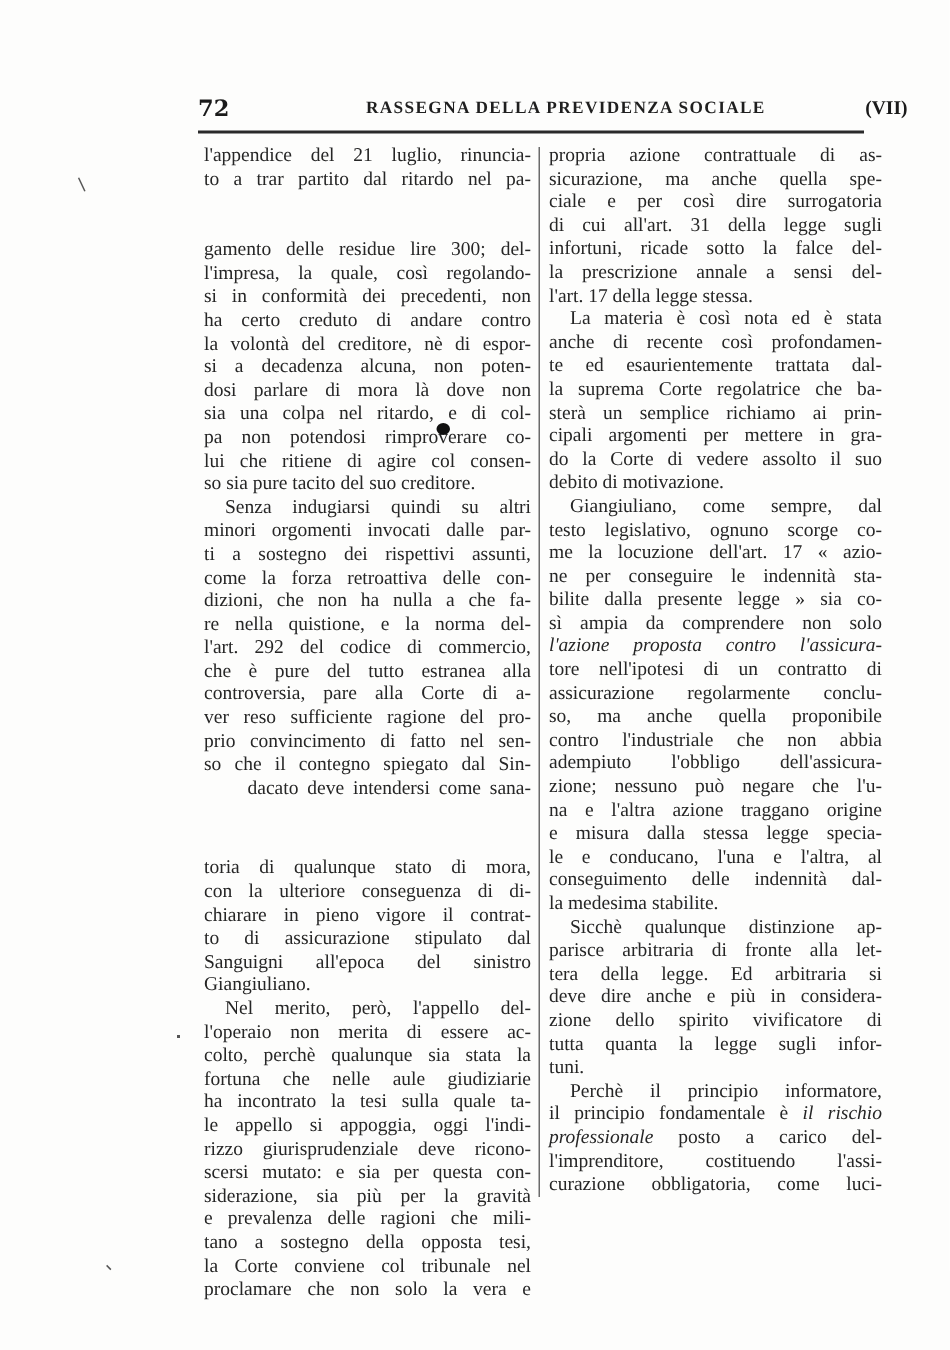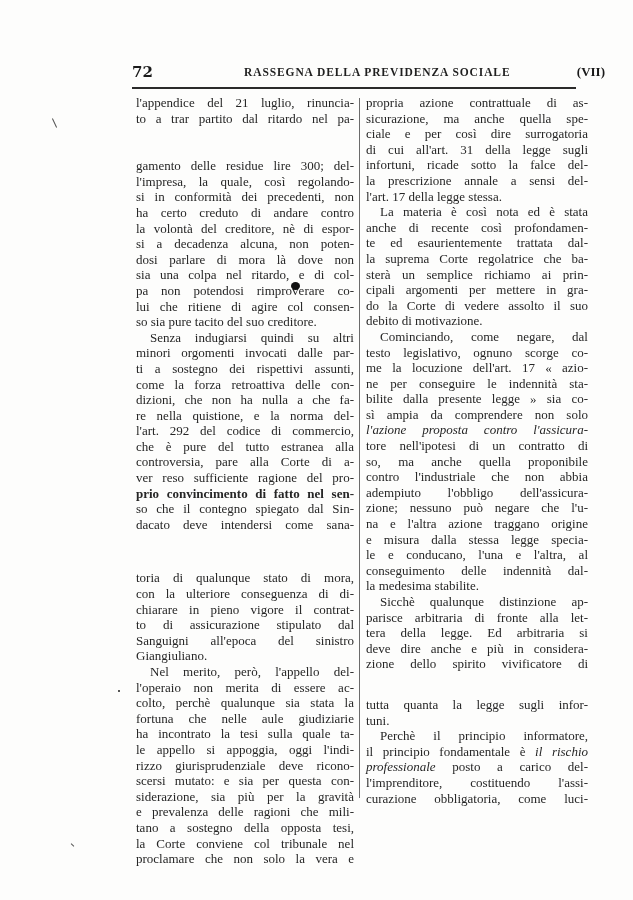--- a/index.html
+++ b/index.html
@@ -49,23 +49,23 @@
       <div class="line indent" style="height: 15.6px; line-height: 15.6px;"><span>Senza indugiarsi quindi su altri</span></div>
       <div class="line" style="height: 15.6px; line-height: 15.6px;"><span>minori orgomenti invocati dalle par-</span></div>
       <div class="line" style="height: 15.6px; line-height: 15.6px;"><span>ti a sostegno dei rispettivi assunti,</span></div>
       <div class="line" style="height: 15.6px; line-height: 15.6px;"><span>come la forza retroattiva delle con-</span></div>
       <div class="line" style="height: 15.6px; line-height: 15.6px;"><span>dizioni, che non ha nulla a che fa-</span></div>
       <div class="line" style="height: 15.6px; line-height: 15.6px;"><span>re nella quistione, e la norma del-</span></div>
       <div class="line" style="height: 15.6px; line-height: 15.6px;"><span>l'art. 292 del codice di commercio,</span></div>
       <div class="line" style="height: 15.6px; line-height: 15.6px;"><span>che è pure del tutto estranea alla</span></div>
       <div class="line" style="height: 15.6px; line-height: 15.6px;"><span>controversia, pare alla Corte di a-</span></div>
       <div class="line" style="height: 15.6px; line-height: 15.6px;"><span>ver reso sufficiente ragione del pro-</span></div>
-      <div class="line" style="height: 15.6px; line-height: 15.6px; font-weight: bold;"><span>prio convincimento di fatto nel sen-</span></div>
+      <div class="line" style="height: 15.6px; line-height: 15.6px;"><span>prio convincimento di fatto nel sen-</span></div>
       <div class="line" style="height: 15.6px; line-height: 15.6px;"><span>so che il contegno spiegato dal Sin-</span></div>
-      <div class="line" style="height: 15.6px; line-height: 15.6px;"><span>dacato deve intendersi come sana-</span></div>
+      <div class="line" style="height: 15.6px; line-height: 15.6px; margin-left: 29px;"><span>dacato deve intendersi come sana-</span></div>
       <div class="line" style="height: 15.6px; line-height: 15.6px; margin-top: 38px;"><span>toria di qualunque stato di mora,</span></div>
       <div class="line" style="height: 15.6px; line-height: 15.6px;"><span>con la ulteriore conseguenza di di-</span></div>
       <div class="line" style="height: 15.6px; line-height: 15.6px;"><span>chiarare in pieno vigore il contrat-</span></div>
       <div class="line" style="height: 15.6px; line-height: 15.6px;"><span>to di assicurazione stipulato dal</span></div>
       <div class="line" style="height: 15.6px; line-height: 15.6px;"><span>Sanguigni all'epoca del sinistro</span></div>
       <div class="line last" style="height: 15.6px; line-height: 15.6px;"><span>Giangiuliano.</span></div>
       <div class="line indent" style="height: 15.6px; line-height: 15.6px;"><span>Nel merito, però, l'appello del-</span></div>
       <div class="line" style="height: 15.6px; line-height: 15.6px;"><span>l'operaio non merita di essere ac-</span></div>
       <div class="line" style="height: 15.6px; line-height: 15.6px;"><span>colto, perchè qualunque sia stata la</span></div>
       <div class="line" style="height: 15.6px; line-height: 15.6px;"><span>fortuna che nelle aule giudiziarie</span></div>
@@ -89,43 +89,44 @@
       <div class="line" style="height: 15.6px; line-height: 15.6px;"><span>la prescrizione annale a sensi del-</span></div>
       <div class="line last" style="height: 15.6px; line-height: 15.6px;"><span>l'art. 17 della legge stessa.</span></div>
       <div class="line indent" style="height: 15.6px; line-height: 15.6px;"><span>La materia è così nota ed è stata</span></div>
       <div class="line" style="height: 15.6px; line-height: 15.6px;"><span>anche di recente così profondamen-</span></div>
       <div class="line" style="height: 15.6px; line-height: 15.6px;"><span>te ed esaurientemente trattata dal-</span></div>
       <div class="line" style="height: 15.6px; line-height: 15.6px;"><span>la suprema Corte regolatrice che ba-</span></div>
       <div class="line" style="height: 15.6px; line-height: 15.6px;"><span>sterà un semplice richiamo ai prin-</span></div>
       <div class="line" style="height: 15.6px; line-height: 15.6px;"><span>cipali argomenti per mettere in gra-</span></div>
       <div class="line" style="height: 15.6px; line-height: 15.6px;"><span>do la Corte di vedere assolto il suo</span></div>
       <div class="line last" style="height: 15.6px; line-height: 15.6px;"><span>debito di motivazione.</span></div>
-      <div class="line indent" style="height: 15.6px; line-height: 15.6px;"><span>Cominciando, come negare, dal</span></div>
+      <div class="line indent" style="height: 15.6px; line-height: 15.6px;"><span>Giangiuliano, come sempre, dal</span></div>
       <div class="line" style="height: 15.6px; line-height: 15.6px;"><span>testo legislativo, ognuno scorge co-</span></div>
       <div class="line" style="height: 15.6px; line-height: 15.6px;"><span>me la locuzione dell'art. 17 « azio-</span></div>
       <div class="line" style="height: 15.6px; line-height: 15.6px;"><span>ne per conseguire le indennità sta-</span></div>
       <div class="line" style="height: 15.6px; line-height: 15.6px;"><span>bilite dalla presente legge » sia co-</span></div>
       <div class="line" style="height: 15.6px; line-height: 15.6px;"><span>sì ampia da comprendere non solo</span></div>
       <div class="line" style="height: 15.6px; line-height: 15.6px; font-style: italic;"><span>l'azione proposta contro l'assicura-</span></div>
       <div class="line" style="height: 15.6px; line-height: 15.6px;"><span>tore nell'ipotesi di un contratto di</span></div>
+      <div class="line" style="height: 15.6px; line-height: 15.6px;"><span>assicurazione regolarmente conclu-</span></div>
       <div class="line" style="height: 15.6px; line-height: 15.6px;"><span>so, ma anche quella proponibile</span></div>
       <div class="line" style="height: 15.6px; line-height: 15.6px;"><span>contro l'industriale che non abbia</span></div>
       <div class="line" style="height: 15.6px; line-height: 15.6px;"><span>adempiuto l'obbligo dell'assicura-</span></div>
       <div class="line" style="height: 15.6px; line-height: 15.6px;"><span>zione; nessuno può negare che l'u-</span></div>
       <div class="line" style="height: 15.6px; line-height: 15.6px;"><span>na e l'altra azione traggano origine</span></div>
       <div class="line" style="height: 15.6px; line-height: 15.6px;"><span>e misura dalla stessa legge specia-</span></div>
       <div class="line" style="height: 15.6px; line-height: 15.6px;"><span>le e conducano, l'una e l'altra, al</span></div>
       <div class="line" style="height: 15.6px; line-height: 15.6px;"><span>conseguimento delle indennità dal-</span></div>
       <div class="line last" style="height: 15.6px; line-height: 15.6px;"><span>la medesima stabilite.</span></div>
       <div class="line indent" style="height: 15.6px; line-height: 15.6px;"><span>Sicchè qualunque distinzione ap-</span></div>
       <div class="line" style="height: 15.6px; line-height: 15.6px;"><span>parisce arbitraria di fronte alla let-</span></div>
       <div class="line" style="height: 15.6px; line-height: 15.6px;"><span>tera della legge. Ed arbitraria si</span></div>
       <div class="line" style="height: 15.6px; line-height: 15.6px;"><span>deve dire anche e più in considera-</span></div>
       <div class="line" style="height: 15.6px; line-height: 15.6px;"><span>zione dello spirito vivificatore di</span></div>
-      <div class="line" style="height: 15.6px; line-height: 15.6px; margin-top: 25px;"><span>tutta quanta la legge sugli infor-</span></div>
+      <div class="line" style="height: 15.6px; line-height: 15.6px;"><span>tutta quanta la legge sugli infor-</span></div>
       <div class="line last" style="height: 15.6px; line-height: 15.6px;"><span>tuni.</span></div>
       <div class="line indent" style="height: 15.6px; line-height: 15.6px;"><span>Perchè il principio informatore,</span></div>
       <div class="line" style="height: 15.6px; line-height: 15.6px;"><span>il principio fondamentale è </span><em>il rischio</em></div>
       <div class="line" style="height: 15.6px; line-height: 15.6px;"><em>professionale</em><span> posto a carico del-</span></div>
       <div class="line" style="height: 15.6px; line-height: 15.6px;"><span>l'imprenditore, costituendo l'assi-</span></div>
       <div class="line" style="height: 15.6px; line-height: 15.6px;"><span>curazione obbligatoria, come luci-</span></div>
     </div>
 
   <div class="blot"></div>
   <div class="mark" style="left:54px;top:118px;width:1px;height:10px;transform:rotate(-25deg);"></div>

